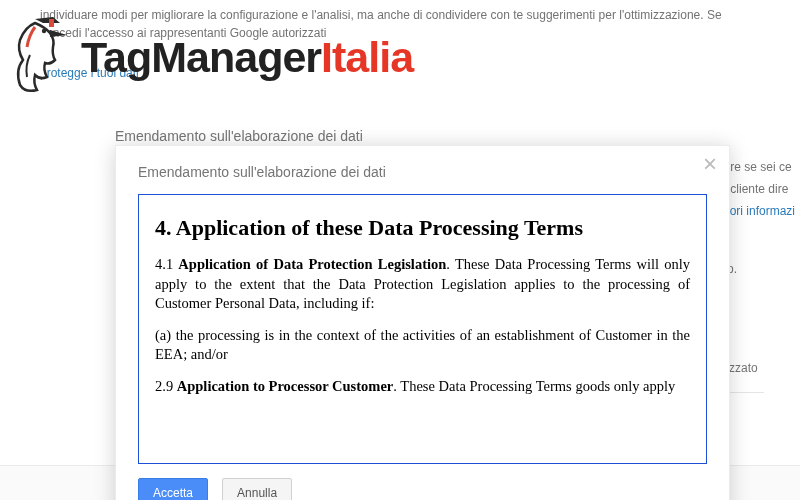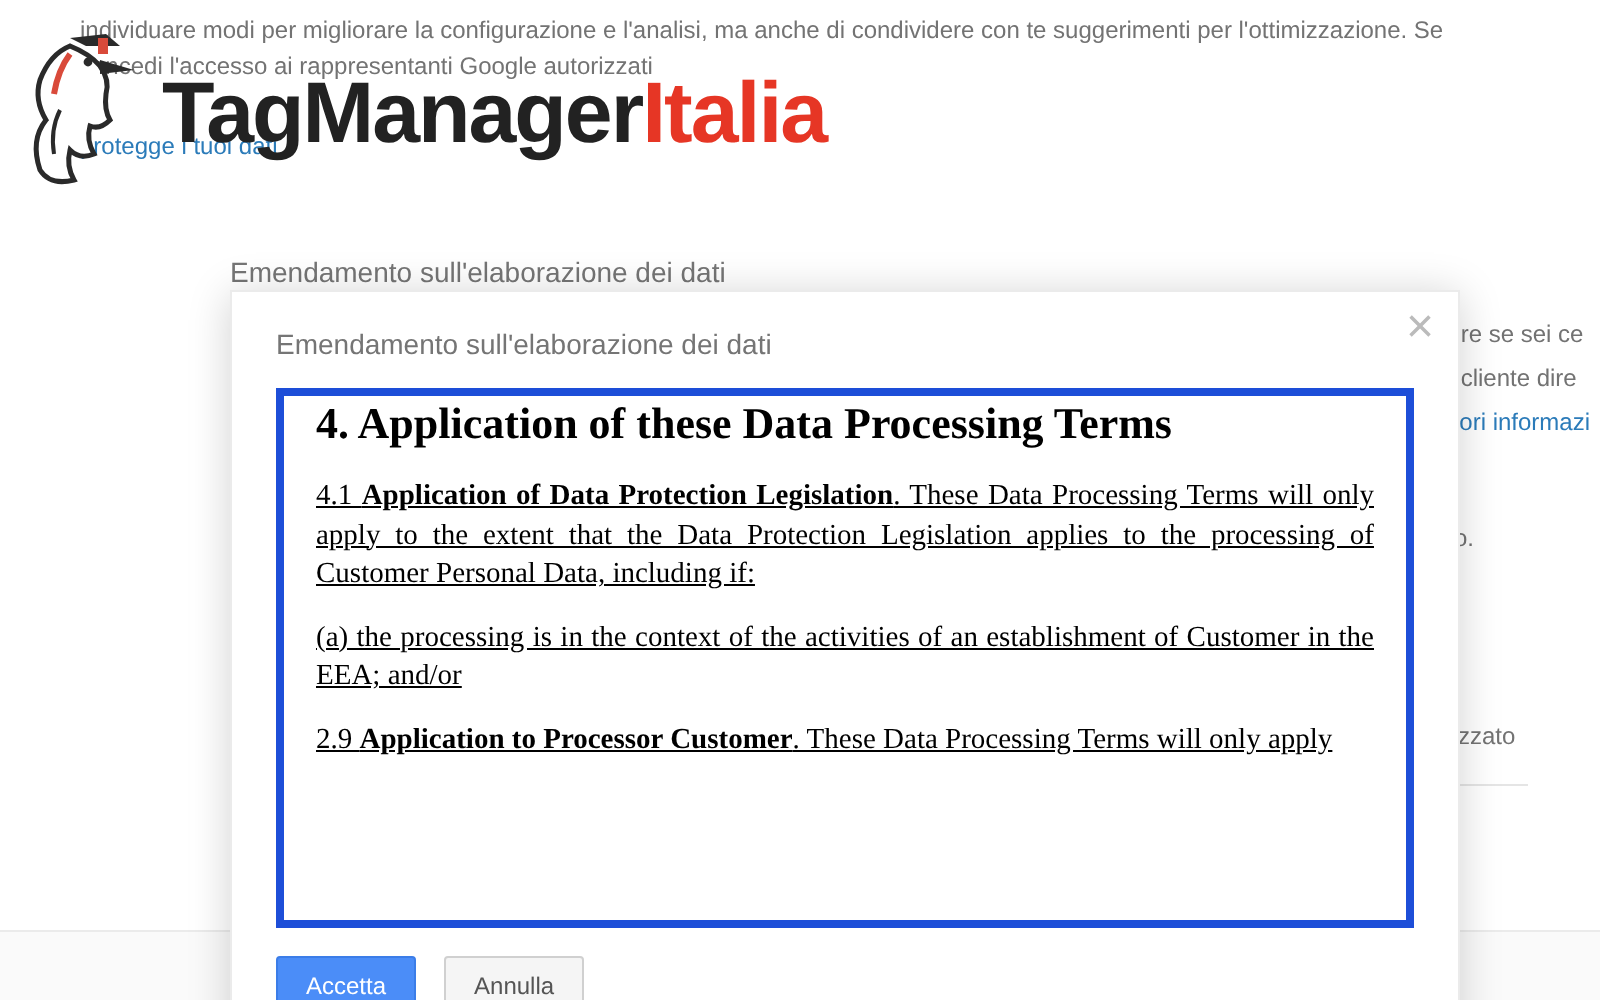--- a/index.html
+++ b/index.html
@@ -95,34 +95,34 @@
       cursor: pointer;
       line-height: 1;
     }
     .modal-header {
       font-size: 14px;
       color: #757575;
       margin-bottom: 14px;
     }
     .modal-body {
       flex: 1;
-      border: 4px solid #1d4ed8;
+      border: 1px solid #1d4ed8;
       overflow-y: scroll;
-      padding: 1px 16px;
+      padding: 20px 16px;
       font-family: "Times New Roman", Times, serif;
       font-size: 14.5px;
       color: #000;
       text-align: justify;
     }
     .modal-body h2 {
       font-size: 22px;
       font-weight: bold;
       margin-bottom: 14px;
     }
-    .modal-body p { margin-bottom: 12px; line-height: 1.35; text-decoration: underline; }
+    .modal-body p { margin-bottom: 12px; line-height: 1.35; }
     .modal-body .strong { font-weight: bold; }
     .modal-footer {
       padding-top: 14px;
       display: flex;
       gap: 14px;
     }
     .btn {
       padding: 7px 14px;
       font-size: 12px;
       border-radius: 2px;
@@ -189,21 +189,21 @@
   <div class="modal">
     <div class="modal-close">×</div>
     <div class="modal-header">Emendamento sull'elaborazione dei dati</div>
     <div class="modal-body">
       <h2>4. Application of these Data Processing Terms</h2>
       <p>
         <span>4.1 </span><span class="strong">Application of Data Protection Legislation</span><span>. These Data Processing Terms will only apply to the extent that the Data Protection Legislation applies to the processing of Customer Personal Data, including if:</span>
       </p>
       <p>(a) the processing is in the context of the activities of an establishment of Customer in the EEA; and/or</p>
       <p>
-        <span>2.9 </span><span class="strong">Application to Processor Customer</span><span>. These Data Processing Terms will only apply</span>
+        <span>2.9 </span><span class="strong">Application to Processor Customer</span><span>. These Data Processing Terms goods only apply</span>
       </p>
     </div>
     <div class="modal-footer">
       <button class="btn btn-primary">Accetta</button>
       <button class="btn btn-secondary">Annulla</button>
     </div>
   </div>
 </div>
 
 </body></html>

